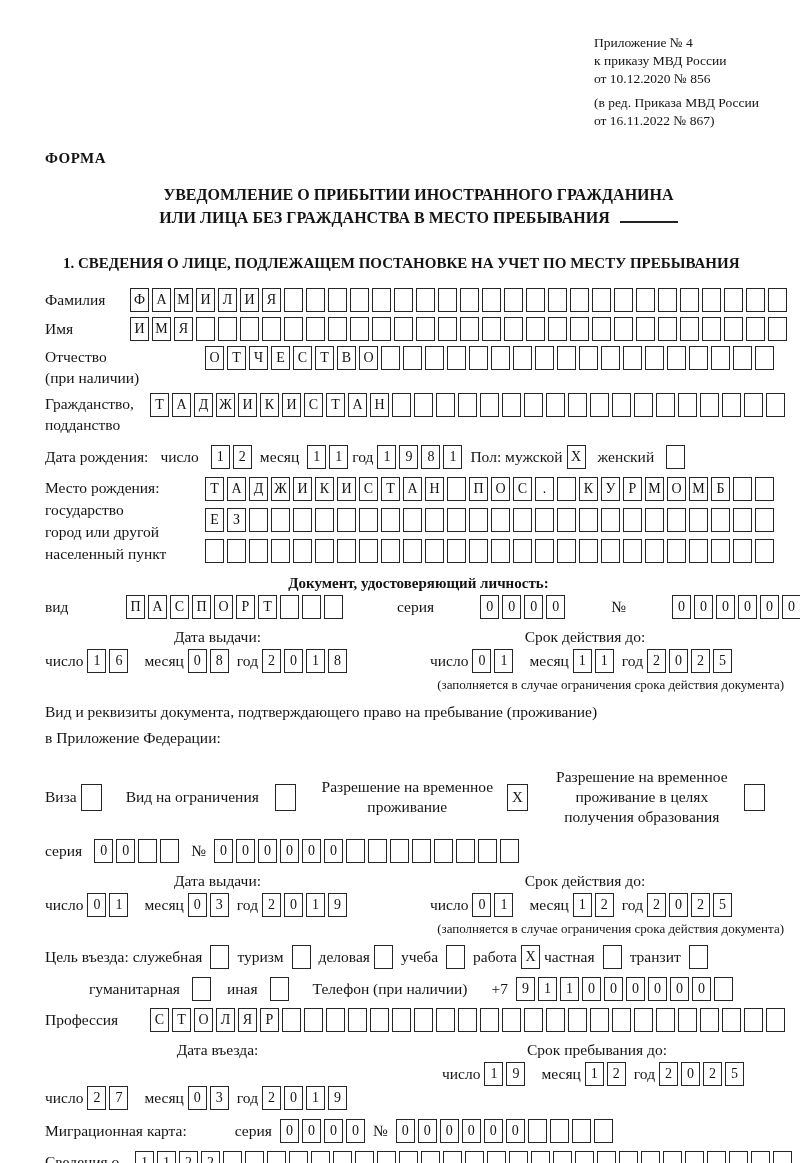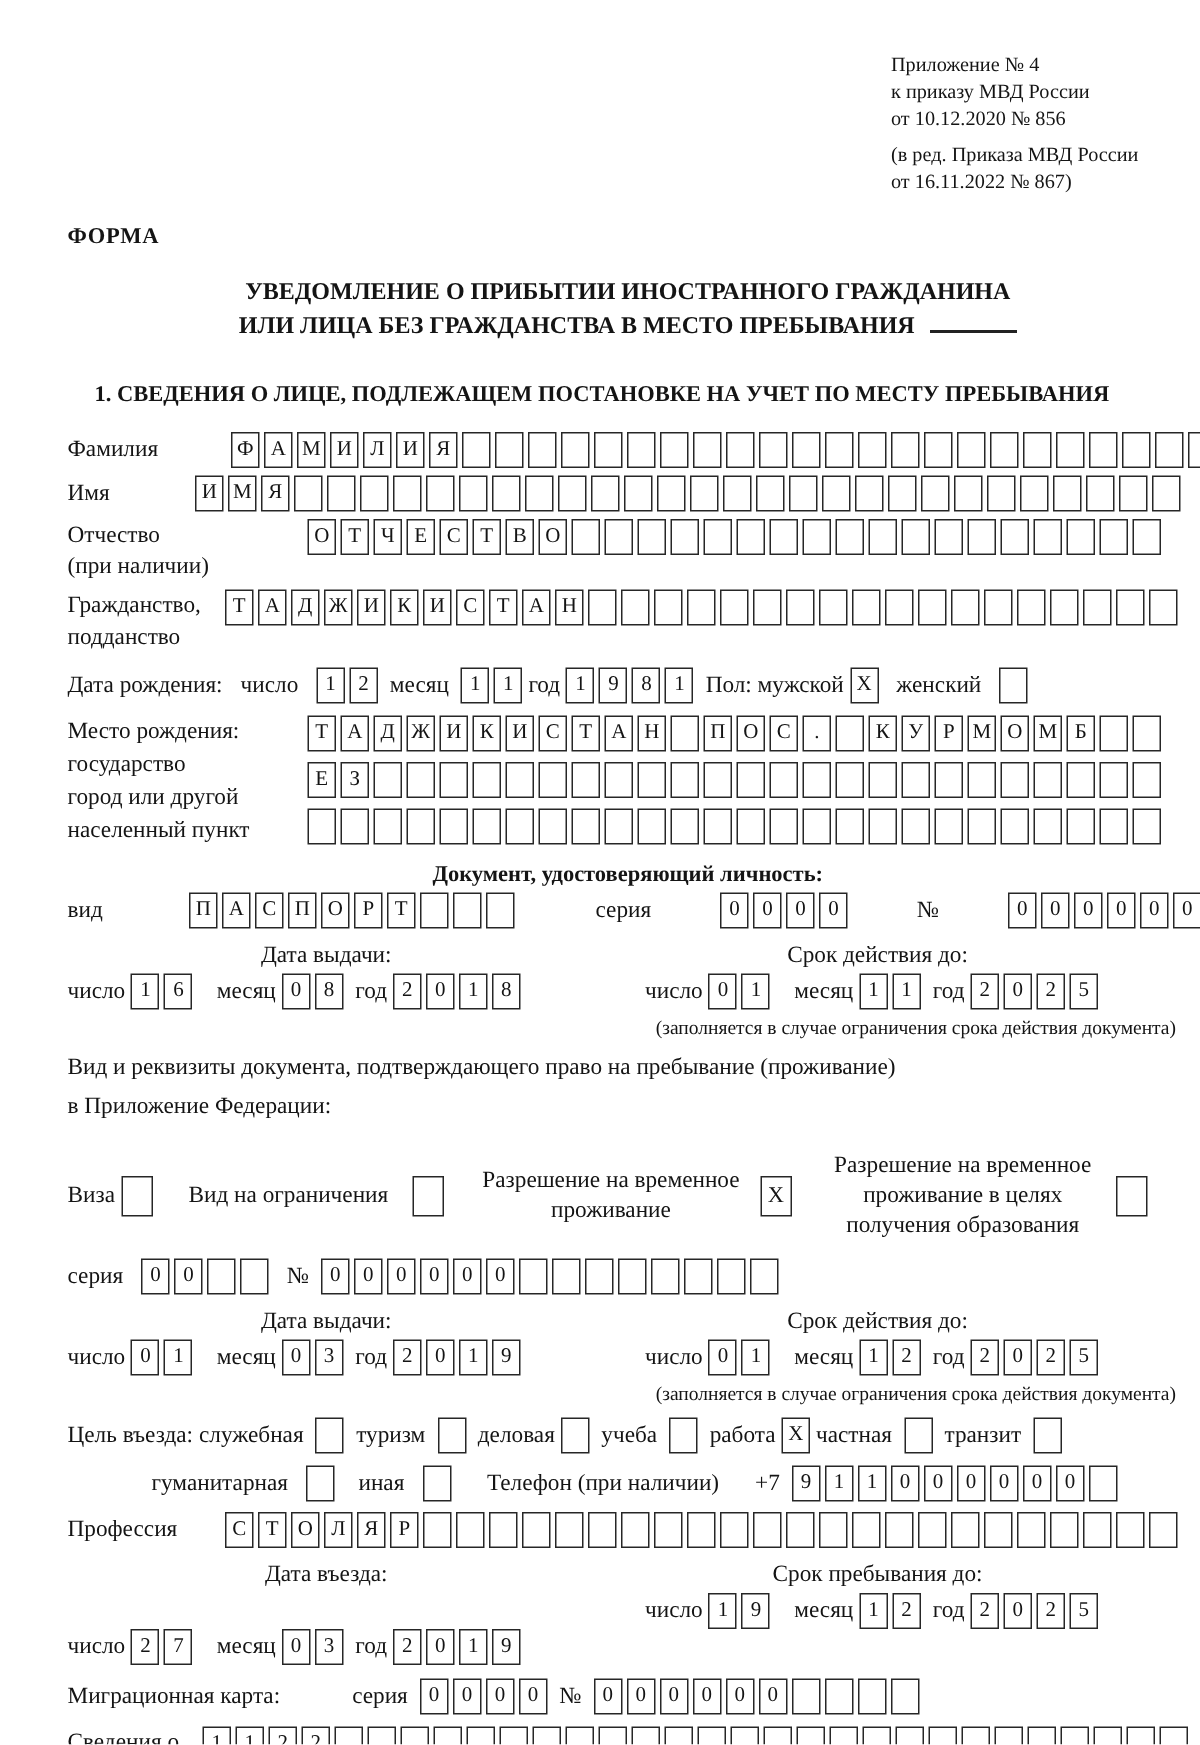--- a/index.html
+++ b/index.html
@@ -67,21 +67,21 @@
 
   <div class="title">
     <div>УВЕДОМЛЕНИЕ О ПРИБЫТИИ ИНОСТРАННОГО ГРАЖДАНИНА</div>
     <div>
       <span>ИЛИ ЛИЦА БЕЗ ГРАЖДАНСТВА В МЕСТО ПРЕБЫВАНИЯ</span><span class="blank-line"></span>
     </div>
   </div>
 
   <div class="section-heading">1. СВЕДЕНИЯ О ЛИЦЕ, ПОДЛЕЖАЩЕМ ПОСТАНОВКЕ НА УЧЕТ ПО МЕСТУ ПРЕБЫВАНИЯ</div>
 
-  <div class="frow" style="margin-top:16px;gap:24px;">
+  <div class="frow" style="margin-top:16px;">
     <span class="lbl" style="width:85px;">Фамилия</span>
     <div class="boxrow">
         <span class="box">Ф</span>
         <span class="box">А</span>
         <span class="box">М</span>
         <span class="box">И</span>
         <span class="box">Л</span>
         <span class="box">И</span>
         <span class="box">Я</span>
         <span class="box"></span>
@@ -597,21 +597,21 @@
         <span class="box"></span>
       </div>
       <span class="sp8"></span>
     <span class="lbl">транзит</span>
       <span class="sp8"></span>
     <div class="boxrow">
         <span class="box"></span>
       </div>
   </div>
 
-  <div class="frow inline" style="margin-top:8px;margin-left:56px;align-items:center;">
+  <div class="frow inline" style="margin-top:8px;margin-left:44px;align-items:center;">
     <span class="lbl">гуманитарная</span>
       <span class="sp12"></span>
     <div class="boxrow">
         <span class="box"></span>
       </div>
       <span class="sp16"></span>
     <span class="lbl">иная</span>
       <span class="sp12"></span>
     <div class="boxrow">
         <span class="box"></span>
@@ -686,21 +686,21 @@
           </div>
         <span class="t">год</span>
         <div class="boxrow">
             <span class="box">2</span>
             <span class="box">0</span>
             <span class="box">1</span>
             <span class="box">9</span>
           </div>
       </div>
     </div>
-    <div class="datecol" style="margin-left:40px;">
+    <div class="datecol" style="margin-left:52px;">
       <div class="datehead">Срок пребывания до:</div>
       <div class="dateline">
         <span class="t">число</span>
         <div class="boxrow">
             <span class="box">1</span>
             <span class="box">9</span>
           </div>
         <span class="t" style="margin-left:8px;">месяц</span>
         <div class="boxrow">
             <span class="box">1</span>

